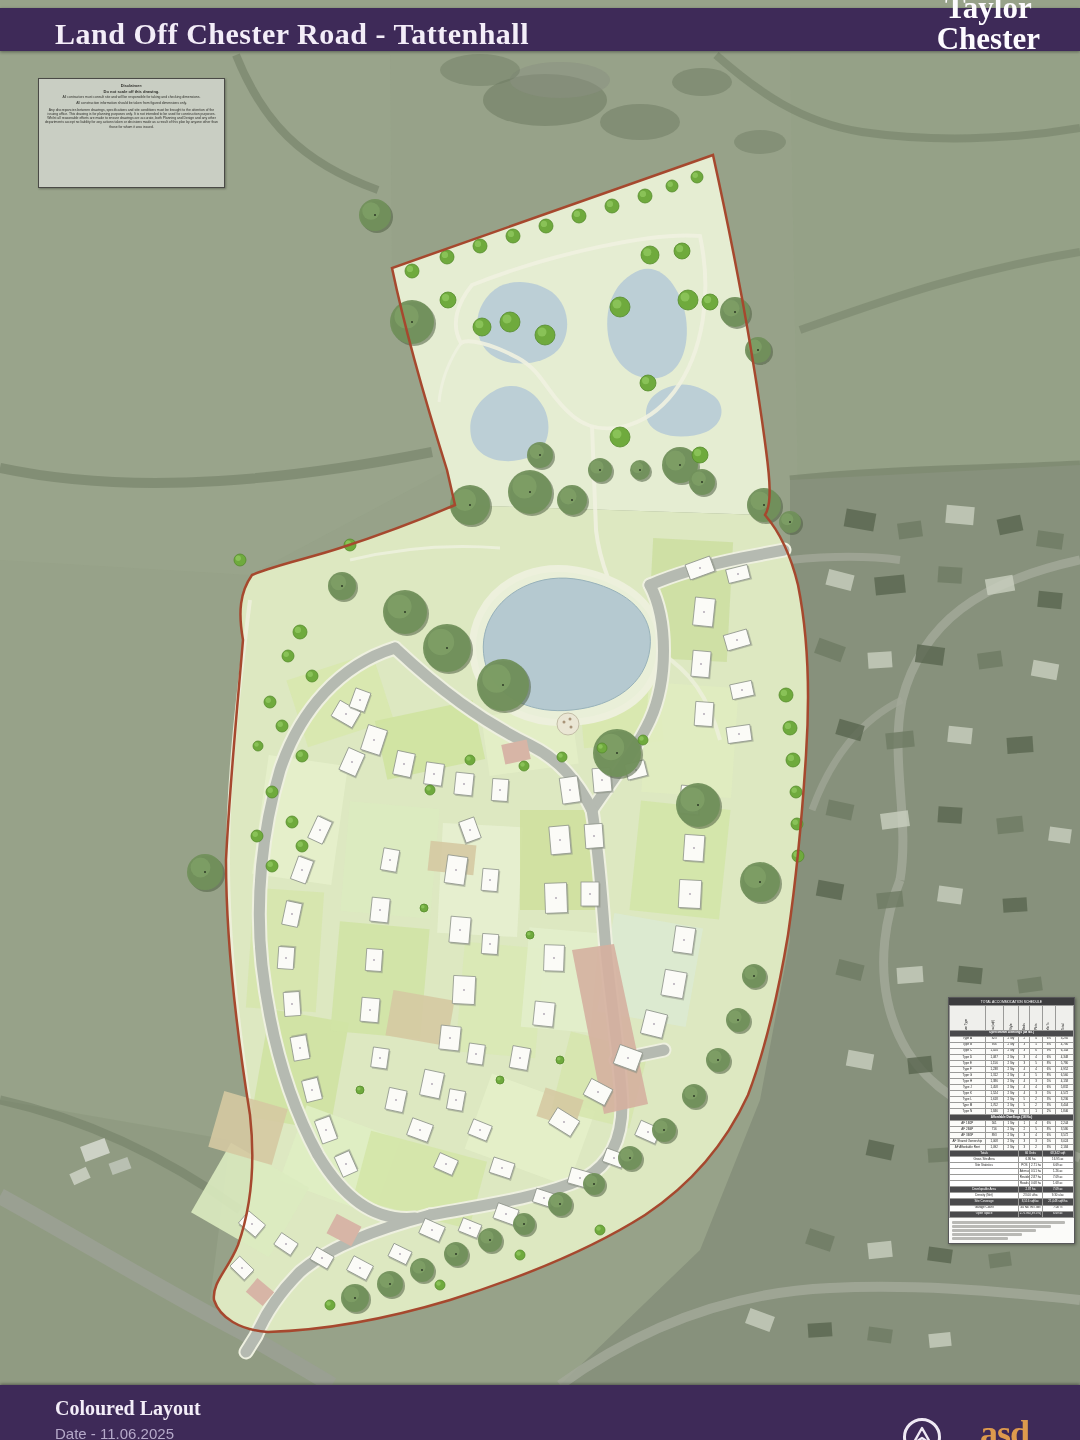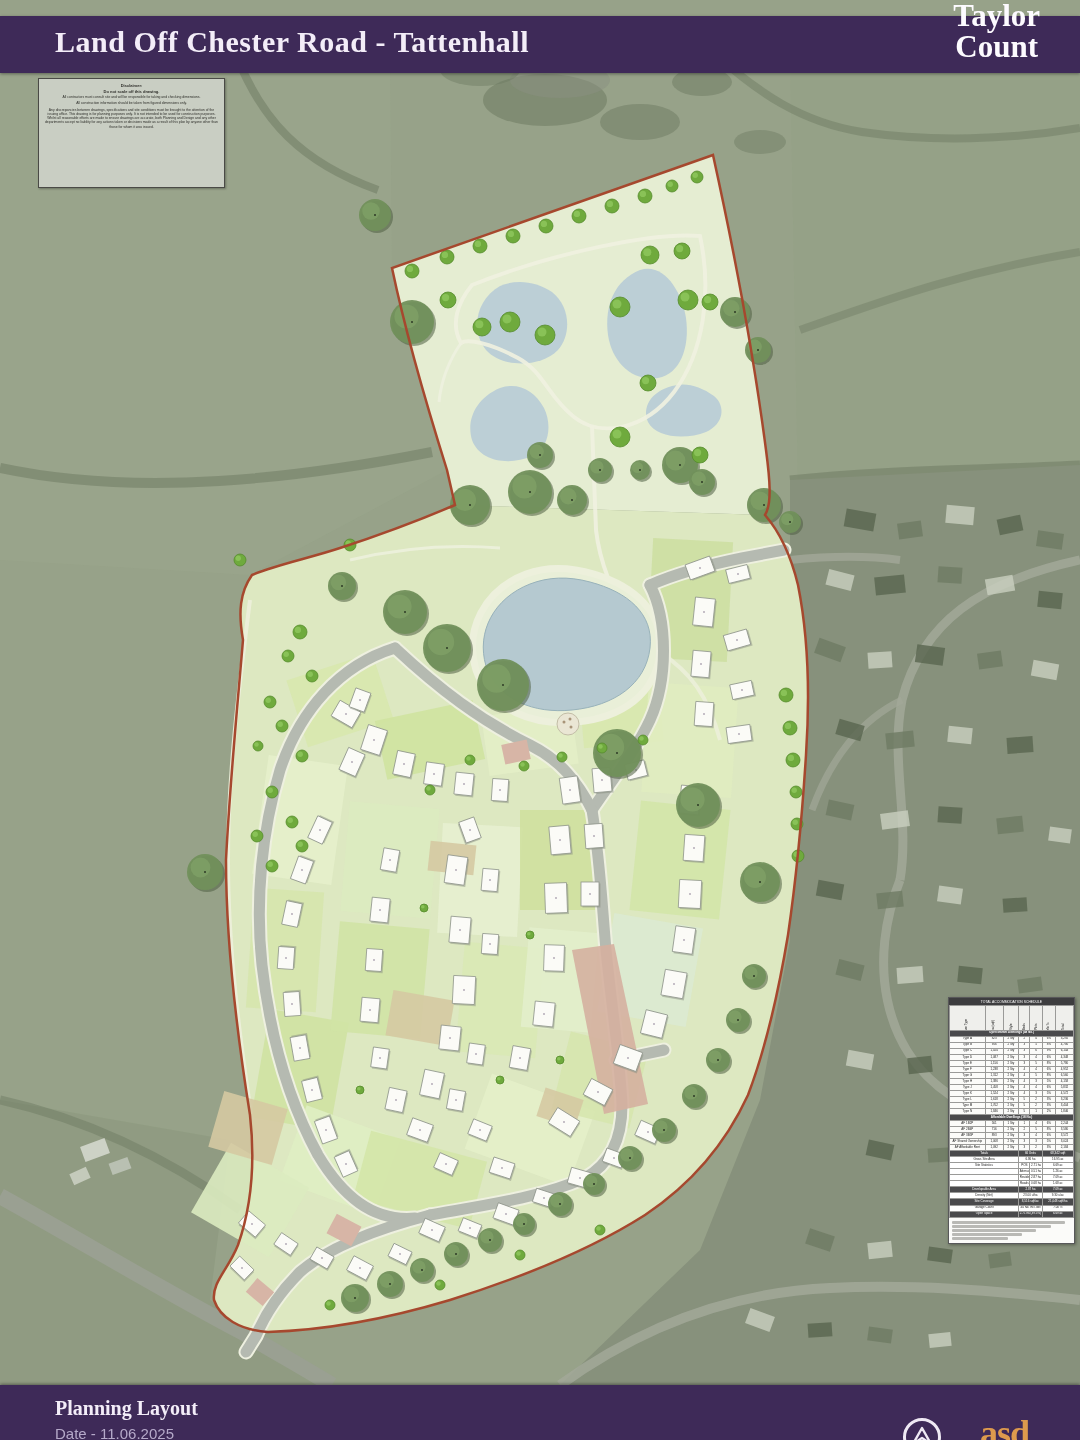--- a/index.html
+++ b/index.html
@@ -1,20 +1,20 @@
 <!DOCTYPE html>
 <html><head>
 <meta charset="utf-8">
 <style>
   html,body{margin:0;padding:0;background:#222;}
   .page{position:relative;width:1080px;height:1440px;overflow:hidden;
         background:#97a289;font-family:"Liberation Sans",sans-serif;}
   
   .bar{position:absolute;left:0;width:1080px;background:#3e2a58;z-index:30;}
-  .bar.top{top:16px;height:57px;box-shadow:0 1px 3px rgba(0,0,0,.4);}
+  .bar.top{top:8px;height:43px;box-shadow:0 1px 3px rgba(0,0,0,.4);}
   .bar.bottom{top:1385px;height:55px;box-shadow:0 -1px 3px rgba(0,0,0,.4);}
   .plan-title{position:absolute;left:55px;top:9px;color:#f3edf8;
         font-family:"Liberation Serif",serif;font-weight:bold;font-size:30px;letter-spacing:.5px;}
   .tw-logo{position:absolute;right:40px;top:-16px;color:#fdfbff;text-align:center;
         font-family:"Liberation Serif",serif;font-weight:bold;font-size:31px;line-height:31px;}
   .drawing-title{position:absolute;left:55px;top:12px;color:#f3edf8;
         font-family:"Liberation Serif",serif;font-weight:bold;font-size:20px;}
   .date-line{position:absolute;left:55px;top:40px;color:#b5a9c9;font-size:15px;}
   .circle-logo{position:absolute;left:903px;top:1418px;width:38px;height:38px;border:3px solid #efe9f4;
         border-radius:50%;z-index:31;box-sizing:border-box;}
@@ -718,21 +718,21 @@
         </g>
 
       <path d="M713,155 L392,268 C405,330 425,400 447,470 L455,505 C420,520 380,535 340,548 C310,558 275,565 252,575 C240,592 238,612 243,640 C238,700 230,780 226,860 C226,950 238,1040 250,1115 C255,1160 252,1205 238,1245 C228,1270 212,1282 214,1300 C220,1318 240,1330 268,1332 C330,1330 390,1318 450,1300 C520,1278 590,1250 645,1215 C690,1185 725,1145 748,1095 C765,1050 778,995 788,935 C796,880 802,818 806,755 C810,695 808,635 798,585 C790,552 778,530 765,515 C772,504 770,480 766,450 C755,365 735,255 713,155 Z" fill="none" stroke="#a6482e" stroke-width="2.5"></path>
     </g>
   </svg>
 
   <div class="bar top">
     <div class="plan-title">Land Off Chester Road - Tattenhall</div>
     <div class="tw-logo">
       <div>Taylor</div>
-      <div>Count</div>
+      <div>Chester</div>
     </div>
   </div>
 
   <div class="note-box">
     <p class="t">Disclaimer:</p>
     <p class="t">Do not scale off this drawing.</p>
     <div id="disclaimer-paragraphs">
         <p>All contractors must consult site and will be responsible for taking and checking dimensions.</p>
         <p>All construction information should be taken from figured dimensions only.</p>
         <p>Any discrepancies between drawings, specifications and site conditions must be brought to the attention of the issuing office. This drawing is for planning purposes only. It is not intended to be used for construction purposes. Whilst all reasonable efforts are made to ensure drawings are accurate, both Planning and Design and any other departments accept no liability for any actions taken or decisions made as a result of this plan by anyone other than those for whom it was issued.</p>
@@ -995,21 +995,21 @@
     <div class="notes-block" id="sched-notes">
         <div style="width: 95%;"></div>
         <div style="width: 83%;"></div>
         <div style="width: 71%;"></div>
         <div style="width: 59%;"></div>
         <div style="width: 47%;"></div>
       </div>
   </div>
 
   <div class="bar bottom">
-    <div class="drawing-title">Planning Layout</div>
+    <div class="drawing-title">Coloured Layout</div>
     <div class="date-line">Date - 11.06.2025</div>
   </div>
   <div class="circle-logo">
     <svg width="24" height="24" viewBox="0 0 24 24">
       <path d="M12,2 L21,18 L12,12 L3,18 Z" fill="none" stroke="#efe9f4" stroke-width="2.4" stroke-linejoin="round"></path>
     </svg>
   </div>
   <div class="consultant-logo">asd</div>
 
 </div>

